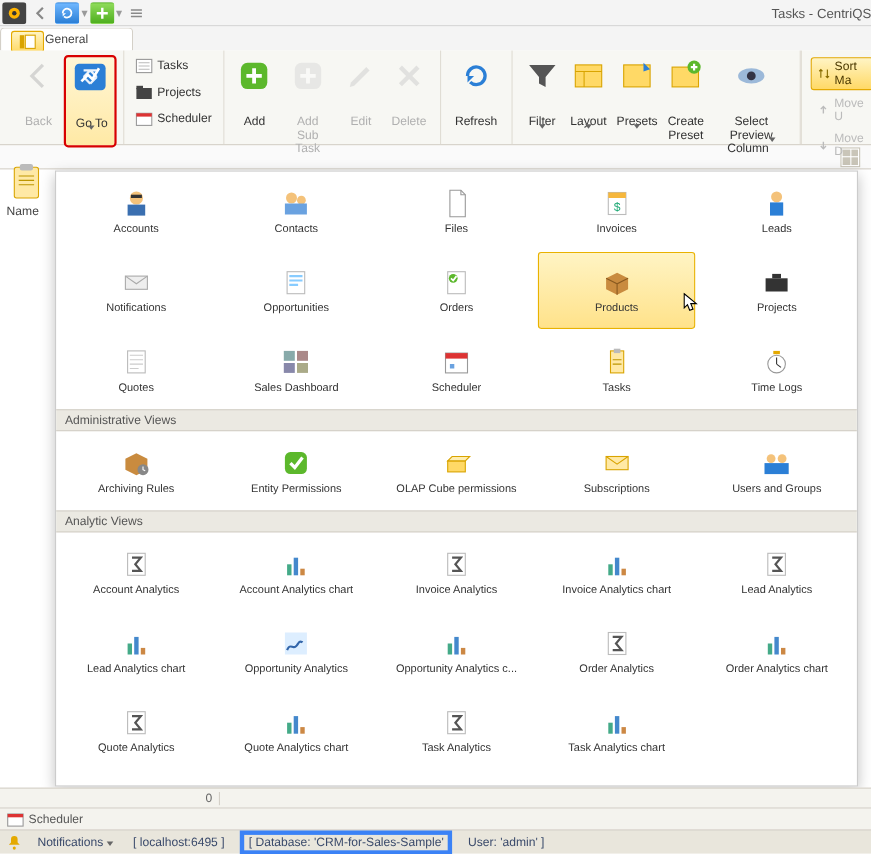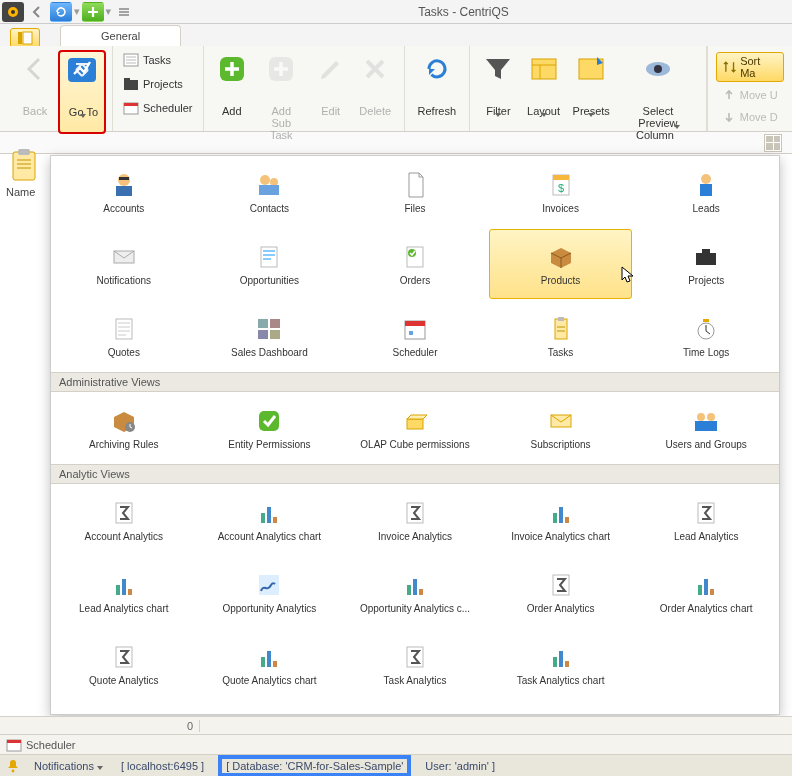--- a/index.html
+++ b/index.html
@@ -3,24 +3,24 @@
 <meta charset="utf-8">
 <style>
 * { box-sizing: border-box; margin: 0; padding: 0; font-family: Tahoma, "Segoe UI", Arial, sans-serif; font-size: 11px; }
 html, body { width: 792px; height: 776px; overflow: hidden; background: #fff; color: #333; }
 
 
 .title-bar { height: 24px; background: #f4f4f4; display: flex; align-items: center; border-bottom: 1px solid #ccc; }
 .title-bar .qat { display: flex; align-items: center; gap: 2px; padding-left: 2px; }
 .qat-btn { width: 22px; height: 20px; display: flex; align-items: center; justify-content: center; border: 1px solid transparent; border-radius: 3px; cursor: pointer; }
 .qat-btn svg { width: 16px; height: 16px; }
-.title-text { flex: 1; text-align: center; font-size: 12px; color: #555; }
-
-
-.ribbon-tabs { height: 22px; display: flex; align-items: flex-end; padding-left: 60px; background: #f4f4f4; }
+.title-text { flex: 1; text-align: right; font-size: 12px; color: #555; }
+
+
+.ribbon-tabs { height: 22px; display: flex; align-items: flex-end; background: #f4f4f4; }
 .ribbon-tab { padding: 4px 40px; background: #fff; border: 1px solid #d4d0c8; border-bottom: none; border-radius: 4px 4px 0 0; font-size: 11px; color: #444; }
 .layout-toggle { position: absolute; left: 10px; top: 28px; width: 30px; height: 20px; background: linear-gradient(#fff4c4,#ffd966); border: 1px solid #e4a900; border-radius: 3px; display: flex; align-items: center; justify-content: center; cursor: pointer; }
 .layout-toggle svg { width: 16px; height: 14px; }
 
 
 .ribbon { height: 86px; background: #f7f7f3; border-bottom: 1px solid #d4d0c8; display: flex; align-items: stretch; padding-left: 6px; position: relative; }
 .rgroup { display: flex; align-items: flex-start; padding: 4px 6px; border-right: 1px solid #e0ddd4; }
 .big-btn { display: flex; flex-direction: column; align-items: center; justify-content: flex-start; padding: 2px 6px; min-width: 40px; cursor: pointer; border: 1px solid transparent; border-radius: 3px; }
 .big-btn .ico { width: 32px; height: 32px; display: flex; align-items: center; justify-content: center; }
 .big-btn .lbl { margin-top: 20px; font-size: 11px; text-align: center; color: #333; line-height: 12px; min-height: 24px; }
@@ -235,20 +235,31 @@
           <svg viewBox="0 0 32 32">
             <rect x="4" y="6" width="24" height="20" fill="#ffd966" stroke="#d9a400"></rect>
             <path d="M22 4l6 6-6 2z" fill="#2b7fd6"></path>
           </svg>
         </div>
       <div class="lbl"><span>Presets</span><br><span class="dd-arrow"></span></div>
     </div>
     <div class="big-btn">
       <div class="ico">
           <svg viewBox="0 0 32 32">
+            <rect x="4" y="8" width="24" height="18" fill="#ffd966" stroke="#d9a400"></rect>
+            <circle cx="24" cy="8" r="6" fill="#5cb82c"></circle>
+            <path d="M24 5v6M21 8h6" stroke="#fff" stroke-width="2"></path>
+          </svg>
+        </div>
+      <div class="lbl" style="white-space:pre-line;">Create
+Preset</div>
+    </div>
+    <div class="big-btn">
+      <div class="ico">
+          <svg viewBox="0 0 32 32">
             <ellipse cx="16" cy="16" rx="12" ry="7" fill="#9cb9d9"></ellipse>
             <circle cx="16" cy="16" r="4" fill="#334"></circle>
           </svg>
         </div>
       <div class="lbl"><span style="white-space:pre-line;">Select Preview
 Column</span> <span class="dd-arrow"></span></div>
     </div>
   </div>
 
   <div class="side-actions">

